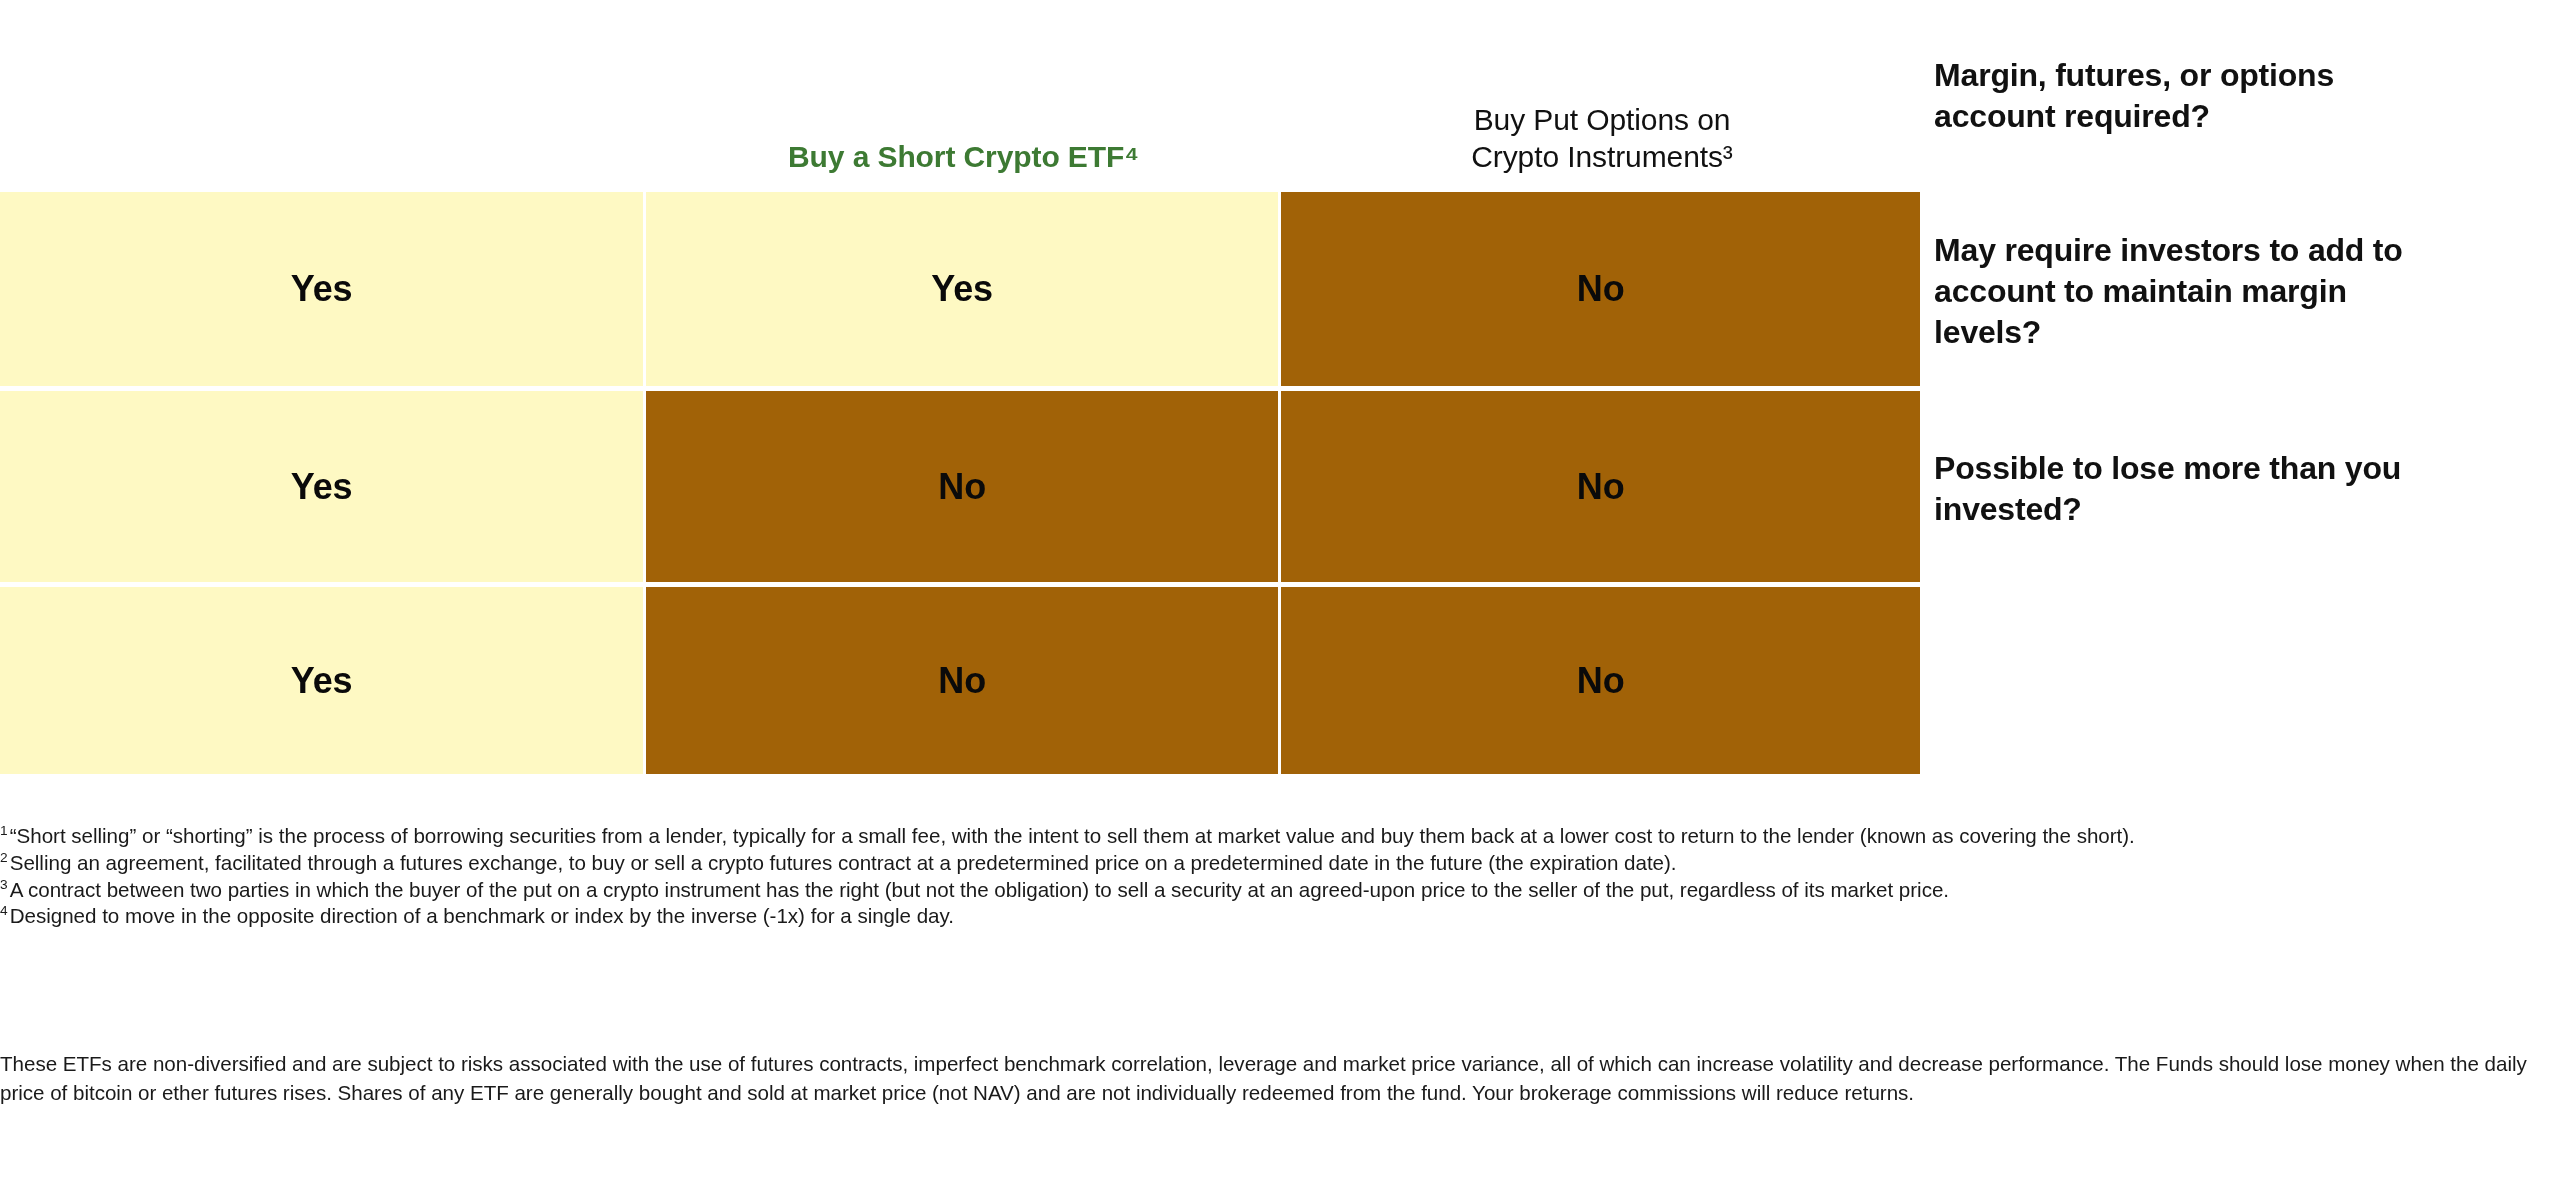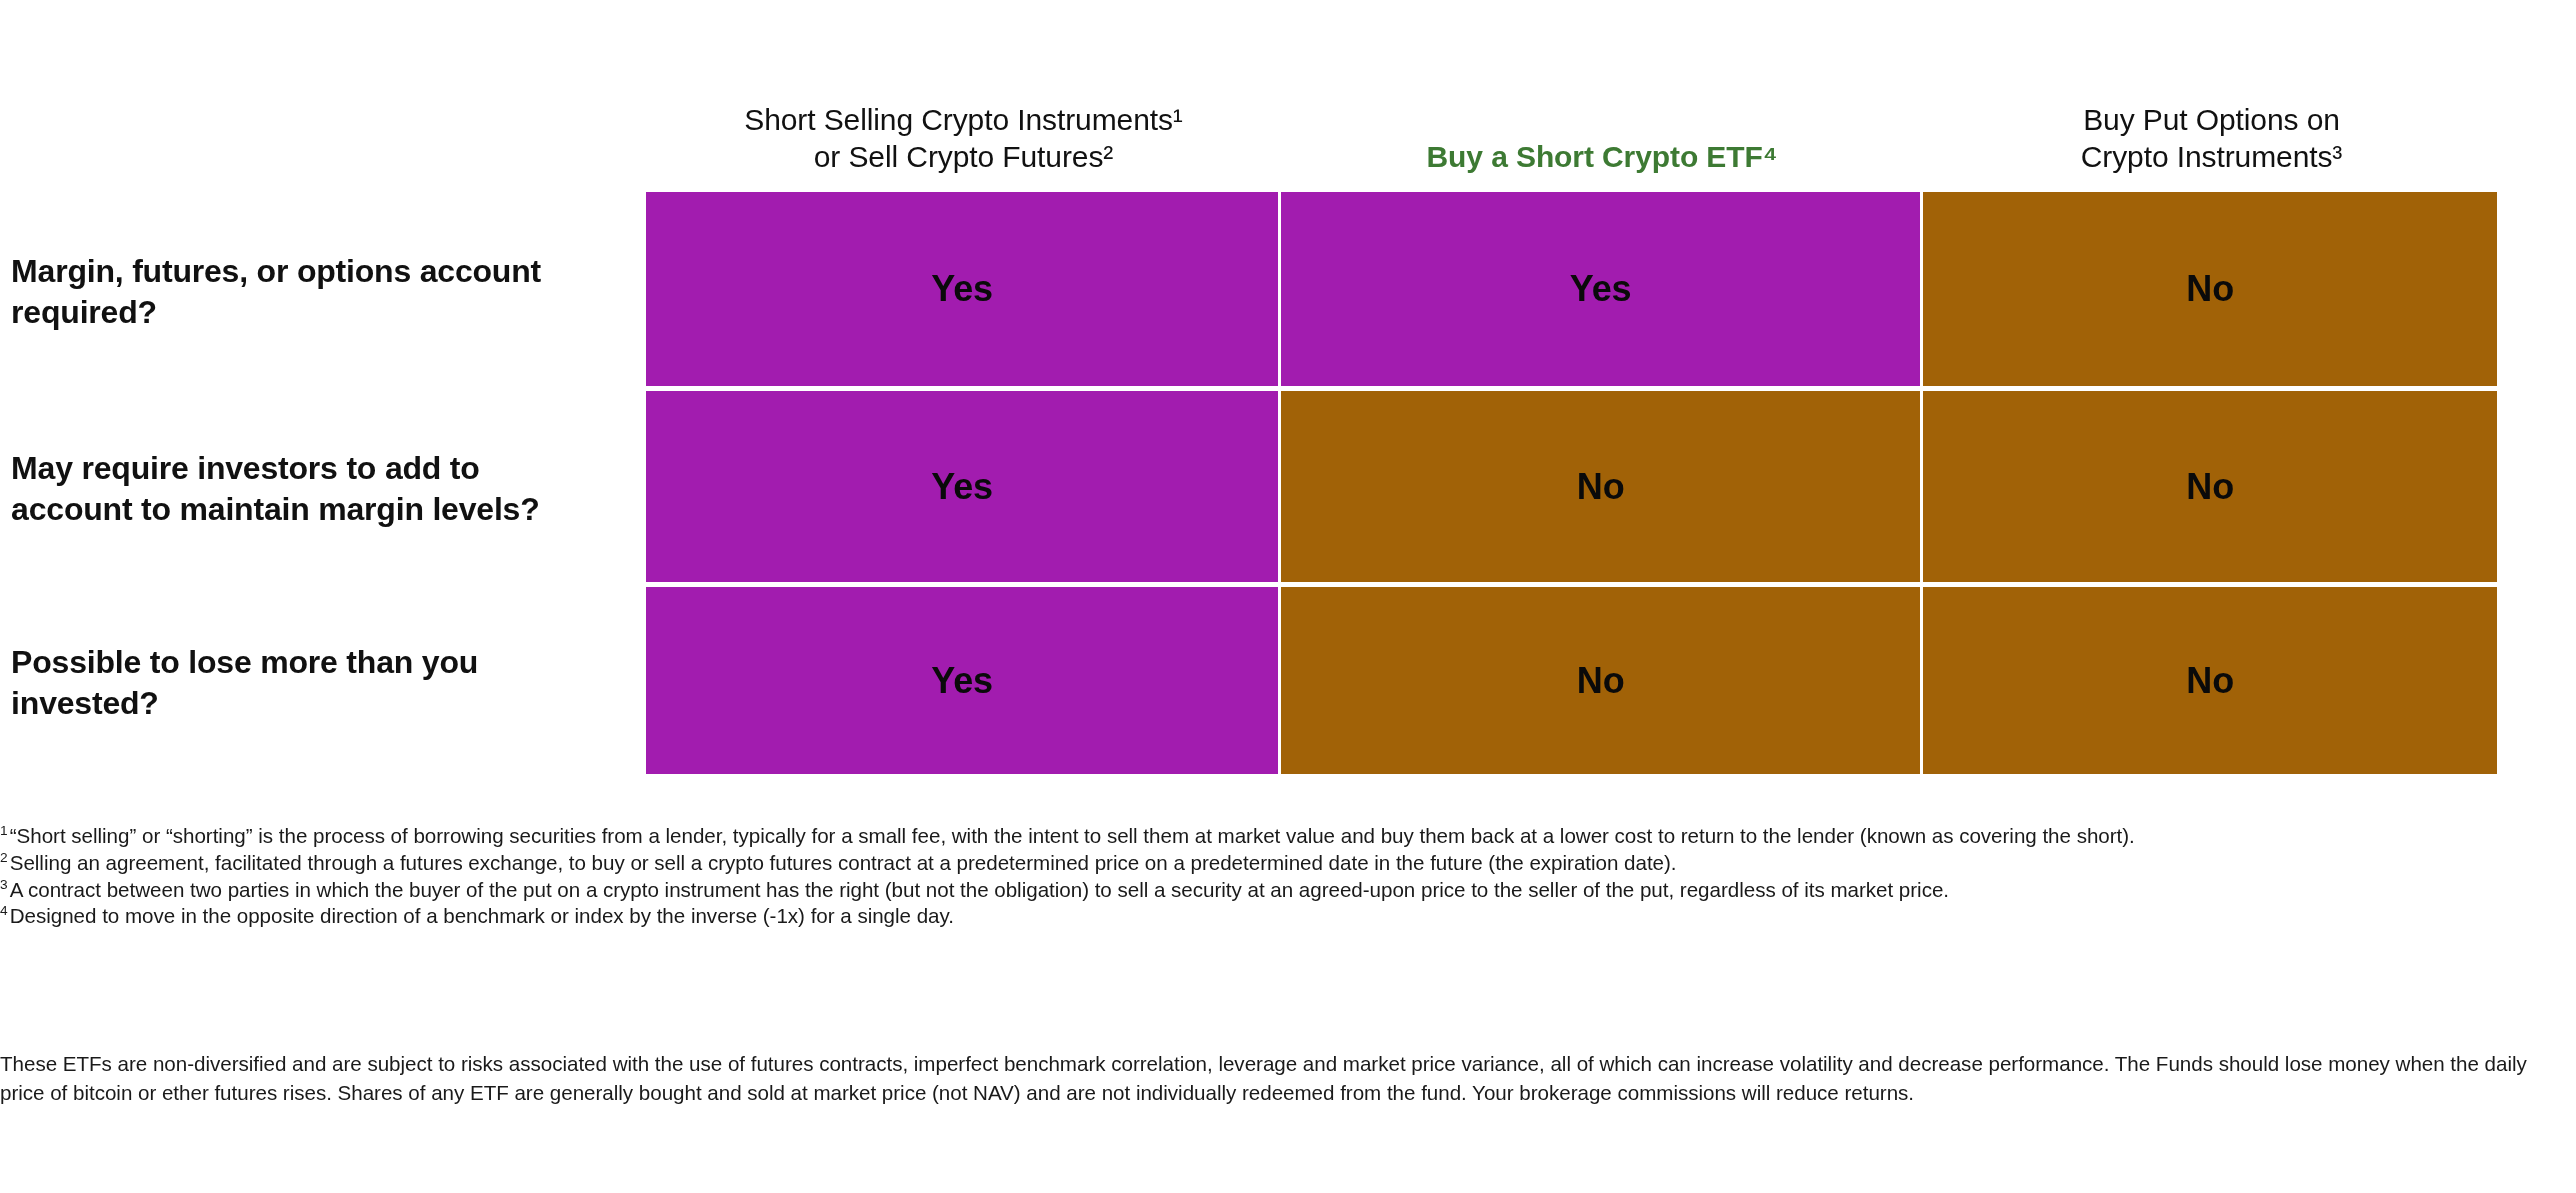--- a/index.html
+++ b/index.html
@@ -78,21 +78,21 @@
   }
 
   
   .cell {
     display: flex;
     align-items: center;
     justify-content: center;
     box-sizing: border-box;
     margin: 0 2.7px 4.8px 0;
   }
-  .cell.gray { background: #a21caf; }
+  .cell.gray { background: #fef9c3; }
   .cell.green { background: #a16207; }
   .cell-text {
     font-size: 36px;
     font-weight: 700;
     color: #0a0a0a;
     letter-spacing: -0.1px;
   }
 
   
   .footnotes {
@@ -130,24 +130,20 @@
   }
 </style>
 </head>
 <body>
 
 <div class="compare-table">
   <div class="table-grid">
 
     <div class="corner-spacer"></div>
 
-    <div class="col-head">
-      <div class="col-head-text">Short Selling Crypto Instruments¹
-or Sell Crypto Futures²</div>
-    </div>
 
     <div class="col-head accent">
       <div class="col-head-text">Buy a Short Crypto ETF⁴</div>
     </div>
 
     <div class="col-head">
       <div class="col-head-text">Buy Put Options on
 Crypto Instruments³</div>
     </div>
 

